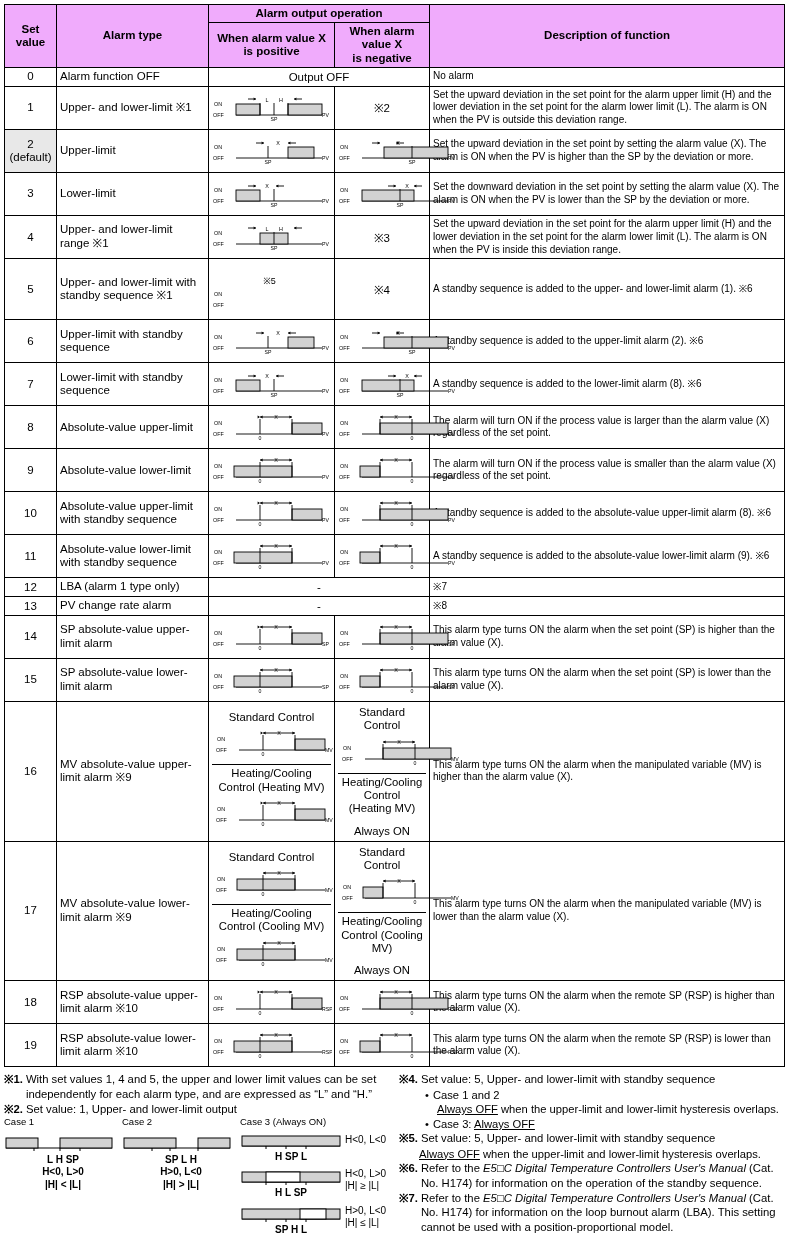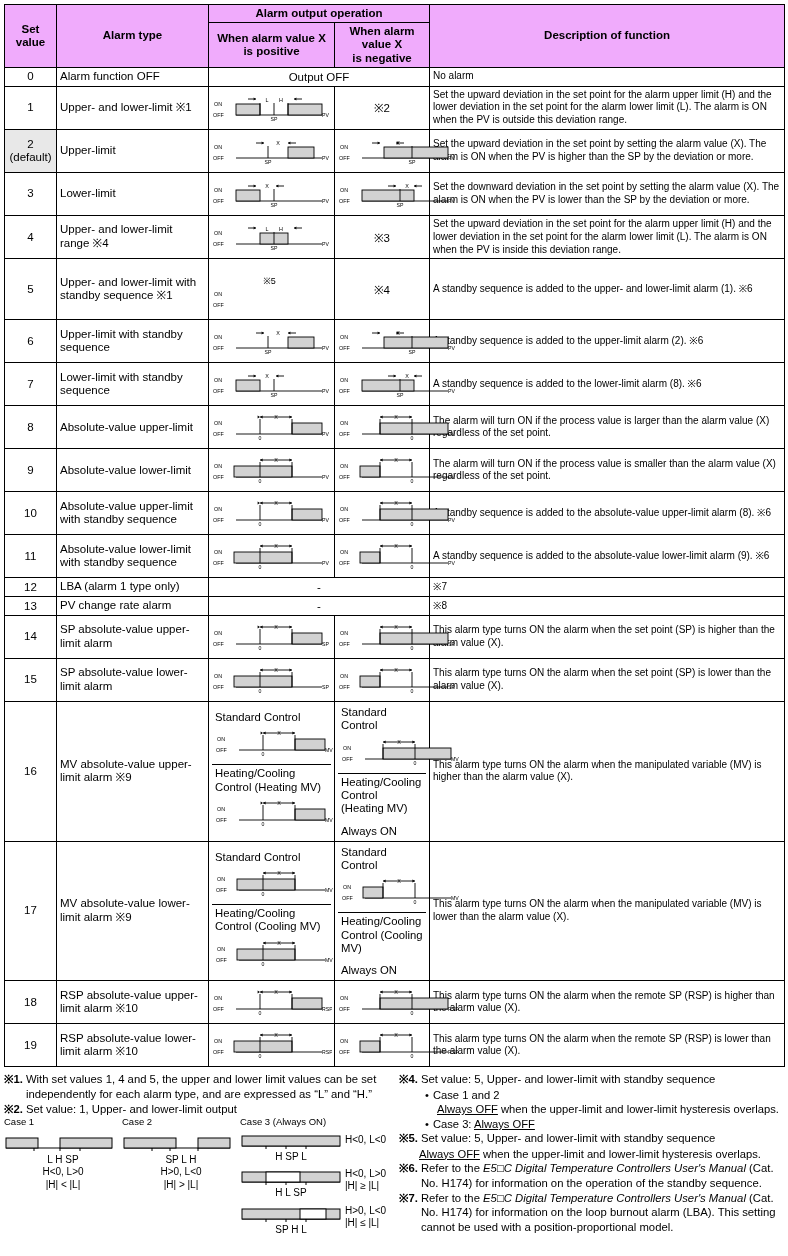--- a/index.html
+++ b/index.html
@@ -51,21 +51,21 @@
   td.desc {
     font-size: 10px;
     line-height: 1.28;
     padding-left: 5px;
     padding-right: 4px;
     vertical-align: middle;
   }
   td.diag { padding: 1px 2px; text-align:center; }
   td.ctr { text-align:center; font-size:11.5px; }
   td.notecell { text-align:center; font-size:11.5px; vertical-align:middle; }
-  td.nopad { padding:0; }
+  td.nopad { padding:0;text-align:center; }
 
   
   table.sub { width:100%; border-collapse:collapse; table-layout:fixed; }
   table.sub td { border:0; border-bottom:1px solid #000; padding:2px 3px; vertical-align:top; }
   table.sub tr:last-child td { border-bottom:0; }
   .subhead { font-size:11.3px; line-height:1.18; }
   .always { font-size:11.3px; padding-top:9px; }
 
   
   .wf { display:inline-block; position:relative; }
@@ -87,21 +87,21 @@
   }
   .note .num { flex:0 0 auto; font-weight:bold; padding-right:3px; white-space:nowrap; }
   .note .txt { flex:1 1 auto; }
   .note .ital { font-style: italic; }
   .u { text-decoration: underline; }
   .sub-line { font-size:11.2px; line-height:1.3; padding-left:20px; }
   .bullet { font-size:11.2px; line-height:1.3; padding-left:26px; }
   .bullet .b { margin-right:4px; }
   .bullet-sub { font-size:11.2px; line-height:1.3; padding-left:38px; }
   .case-label { font-size:9.5px; line-height:1.1; }
-  .cmp { font-size:10px; text-align:center; line-height:1.25; }
+  .cmp { font-size:10px; text-align:center; line-height:1.25;font-weight:bold; }
 
   .fig-row { display:flex; }
   .fig-col { }
   .rightlab { font-size:10px; line-height:1.2; }
 </style>
 </head>
 <body>
 
 <div class="page">
 
@@ -221,21 +221,21 @@
                 <line x1="84" y1="11" x2="76" y2="11" stroke="#000" stroke-width="0.9"></line>
                 <path d="M76,11 l2.4,-1.5 l0,3 z" fill="#000"></path>
                 <text x="69" y="12.8" font-family="Liberation Sans, sans-serif" font-size="5.4" text-anchor="middle" fill="#000">X</text>
                 <text x="62" y="32.2" font-family="Liberation Sans, sans-serif" font-size="5.2" text-anchor="middle" fill="#000">SP</text>
                 <text x="110" y="27.6" font-family="Liberation Sans, sans-serif" font-size="5.2" text-anchor="start" fill="#000">PV</text>
               </svg></span></td>
           <td class="desc">Set the downward deviation in the set point by setting the alarm value (X). The alarm is ON when the PV is lower than the SP by the deviation or more.</td>
         </tr>
         <tr style="height: 34px;">
           <td class="setval" style="white-space:pre-line">4</td>
-          <td class="atype">Upper- and lower-limit range ※4</td>
+          <td class="atype">Upper- and lower-limit range ※1</td>
           <td class="diag"><span class="wf"><svg width="120" height="34" viewBox="0 0 120 34">
                 <text x="2" y="17.2" font-family="Liberation Sans, sans-serif" font-size="5.4" text-anchor="start" fill="#000">ON</text>
                 <text x="1" y="28.2" font-family="Liberation Sans, sans-serif" font-size="5.4" text-anchor="start" fill="#000">OFF</text>
                 <line x1="24" y1="26" x2="110" y2="26" stroke="#000" stroke-width="0.9"></line>
                 <rect x="48" y="15" width="28" height="11" fill="#d2d2d2" stroke="#000" stroke-width="0.9"></rect>
                 <line x1="62" y1="26" x2="62" y2="14" stroke="#000" stroke-width="0.9"></line>
                 <line x1="36" y1="10" x2="44" y2="10" stroke="#000" stroke-width="0.9"></line>
                 <path d="M44,10 l-2.4,-1.5 l0,3 z" fill="#000"></path>
                 <line x1="90" y1="10" x2="82" y2="10" stroke="#000" stroke-width="0.9"></line>
                 <path d="M82,10 l2.4,-1.5 l0,3 z" fill="#000"></path>

